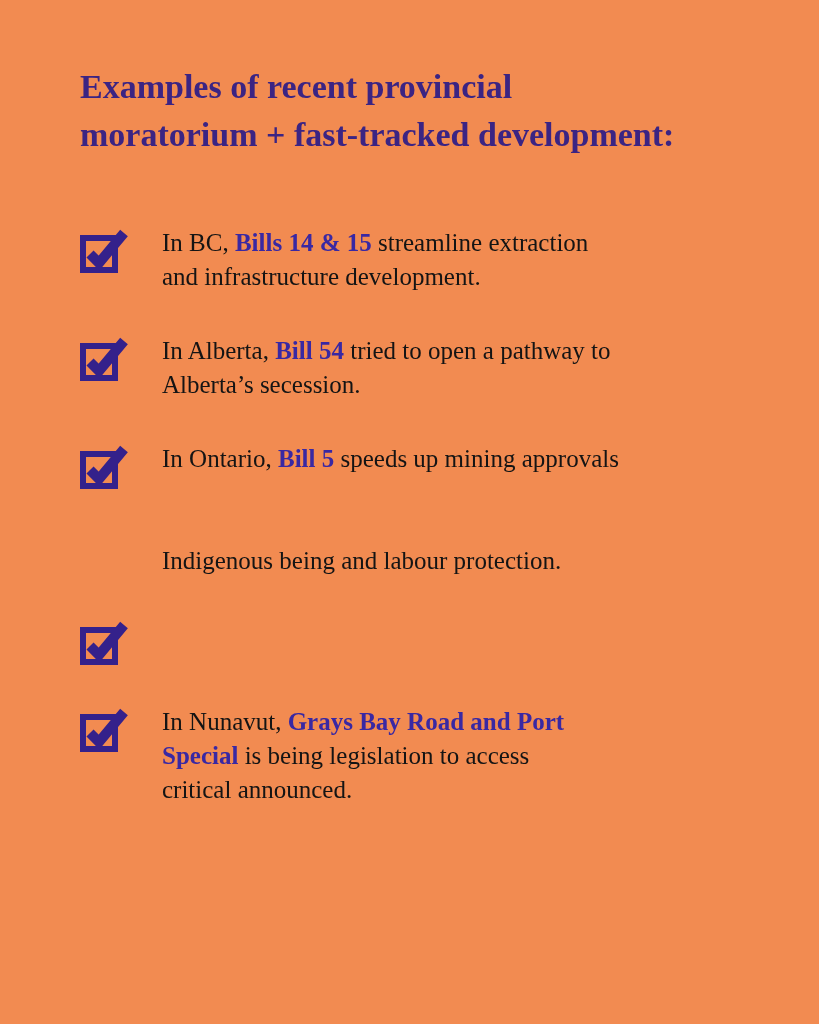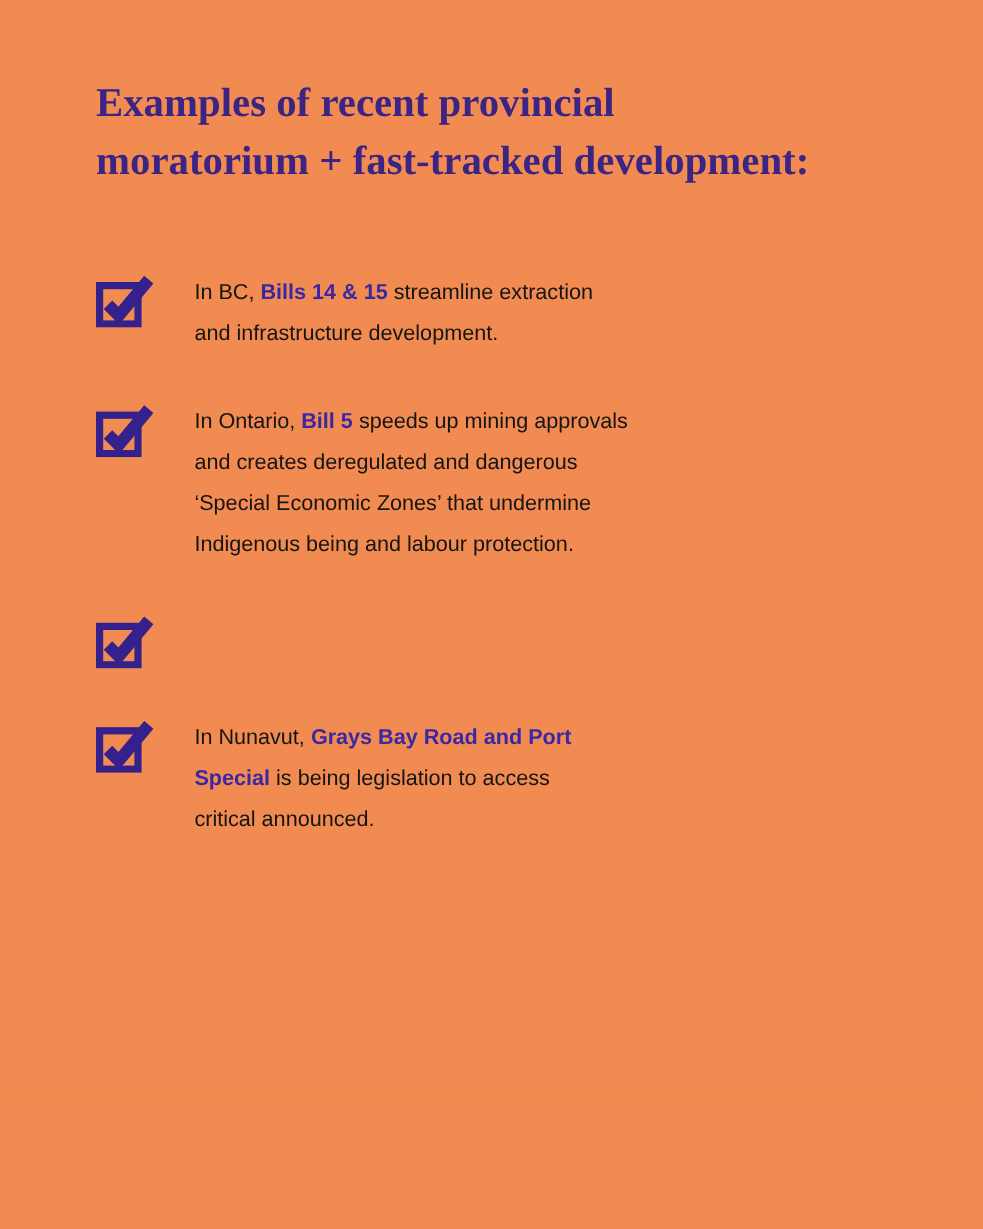--- a/index.html
+++ b/index.html
@@ -41,23 +41,23 @@
     flex: 0 0 48px;
     width: 48px;
     height: 46px;
     margin-right: 34px;
     margin-top: 1px;
     color: var(--icon);
   }
   .icon svg { display: block; width: 48px; height: 46px; }
   .text {
     margin: 0;
-    font-family: Liberation Sans, sans-serif;
+    font-family: Liberation Serif, serif;
     font-weight: 400;
-    font-size: 18px;
+    font-size: 25px;
     line-height: 34px;
     color: var(--body);
     max-width: 610px;
   }
   .text .hl { color: var(--highlight); font-weight: 700; }
   .arrow {
     position: absolute;
     top: 919px;
     right: 82px;
     width: 95px;
@@ -78,29 +78,38 @@
     <div class="item">
       <span class="icon">
         <svg viewBox="0 0 48 46" aria-hidden="true">
           <rect x="3" y="11" width="32" height="32" fill="none" stroke="currentColor" stroke-width="6"></rect>
           <path d="M10 27 L19 36 L44 6" fill="none" stroke="currentColor" stroke-width="10"></path>
         </svg>
       </span>
       <p class="text"><span>In BC, </span><span class="hl">Bills 14 &amp; 15</span><span> streamline extraction</span><br><span>and infrastructure development.</span></p>
     </div>
 
+    <div class="item">
+      <span class="icon">
+        <svg viewBox="0 0 48 46" aria-hidden="true">
+          <rect x="3" y="11" width="32" height="32" fill="none" stroke="currentColor" stroke-width="6"></rect>
+          <path d="M10 27 L19 36 L44 6" fill="none" stroke="currentColor" stroke-width="10"></path>
+        </svg>
+      </span>
+      <p class="text"><span>In Alberta, </span><span class="hl">Bill 54</span><span> tried to open a pathway to</span><br><span>Alberta’s secession.</span></p>
+    </div>
 
     <div class="item">
       <span class="icon">
         <svg viewBox="0 0 48 46" aria-hidden="true">
           <rect x="3" y="11" width="32" height="32" fill="none" stroke="currentColor" stroke-width="6"></rect>
           <path d="M10 27 L19 36 L44 6" fill="none" stroke="currentColor" stroke-width="10"></path>
         </svg>
       </span>
-      <p class="text"><span>In Ontario, </span><span class="hl">Bill 5</span><span> speeds up mining approvals</span><br><span>and creates deregulated and dangerous</span><br><span>‘Special Economic Zones’ that undermine</span><br><span>Indigenous being and labour protection.</span></p>
+      <p class="text"><span>In Ontario, </span><span class="hl">Bill 5</span><span> speeds up mining approvals</span><br><br><br><span>Indigenous being and labour protection.</span></p>
     </div>
 
     <div class="item">
       <span class="icon">
         <svg viewBox="0 0 48 46" aria-hidden="true">
           <rect x="3" y="11" width="32" height="32" fill="none" stroke="currentColor" stroke-width="6"></rect>
           <path d="M10 27 L19 36 L44 6" fill="none" stroke="currentColor" stroke-width="10"></path>
         </svg>
       </span>
     </div>

